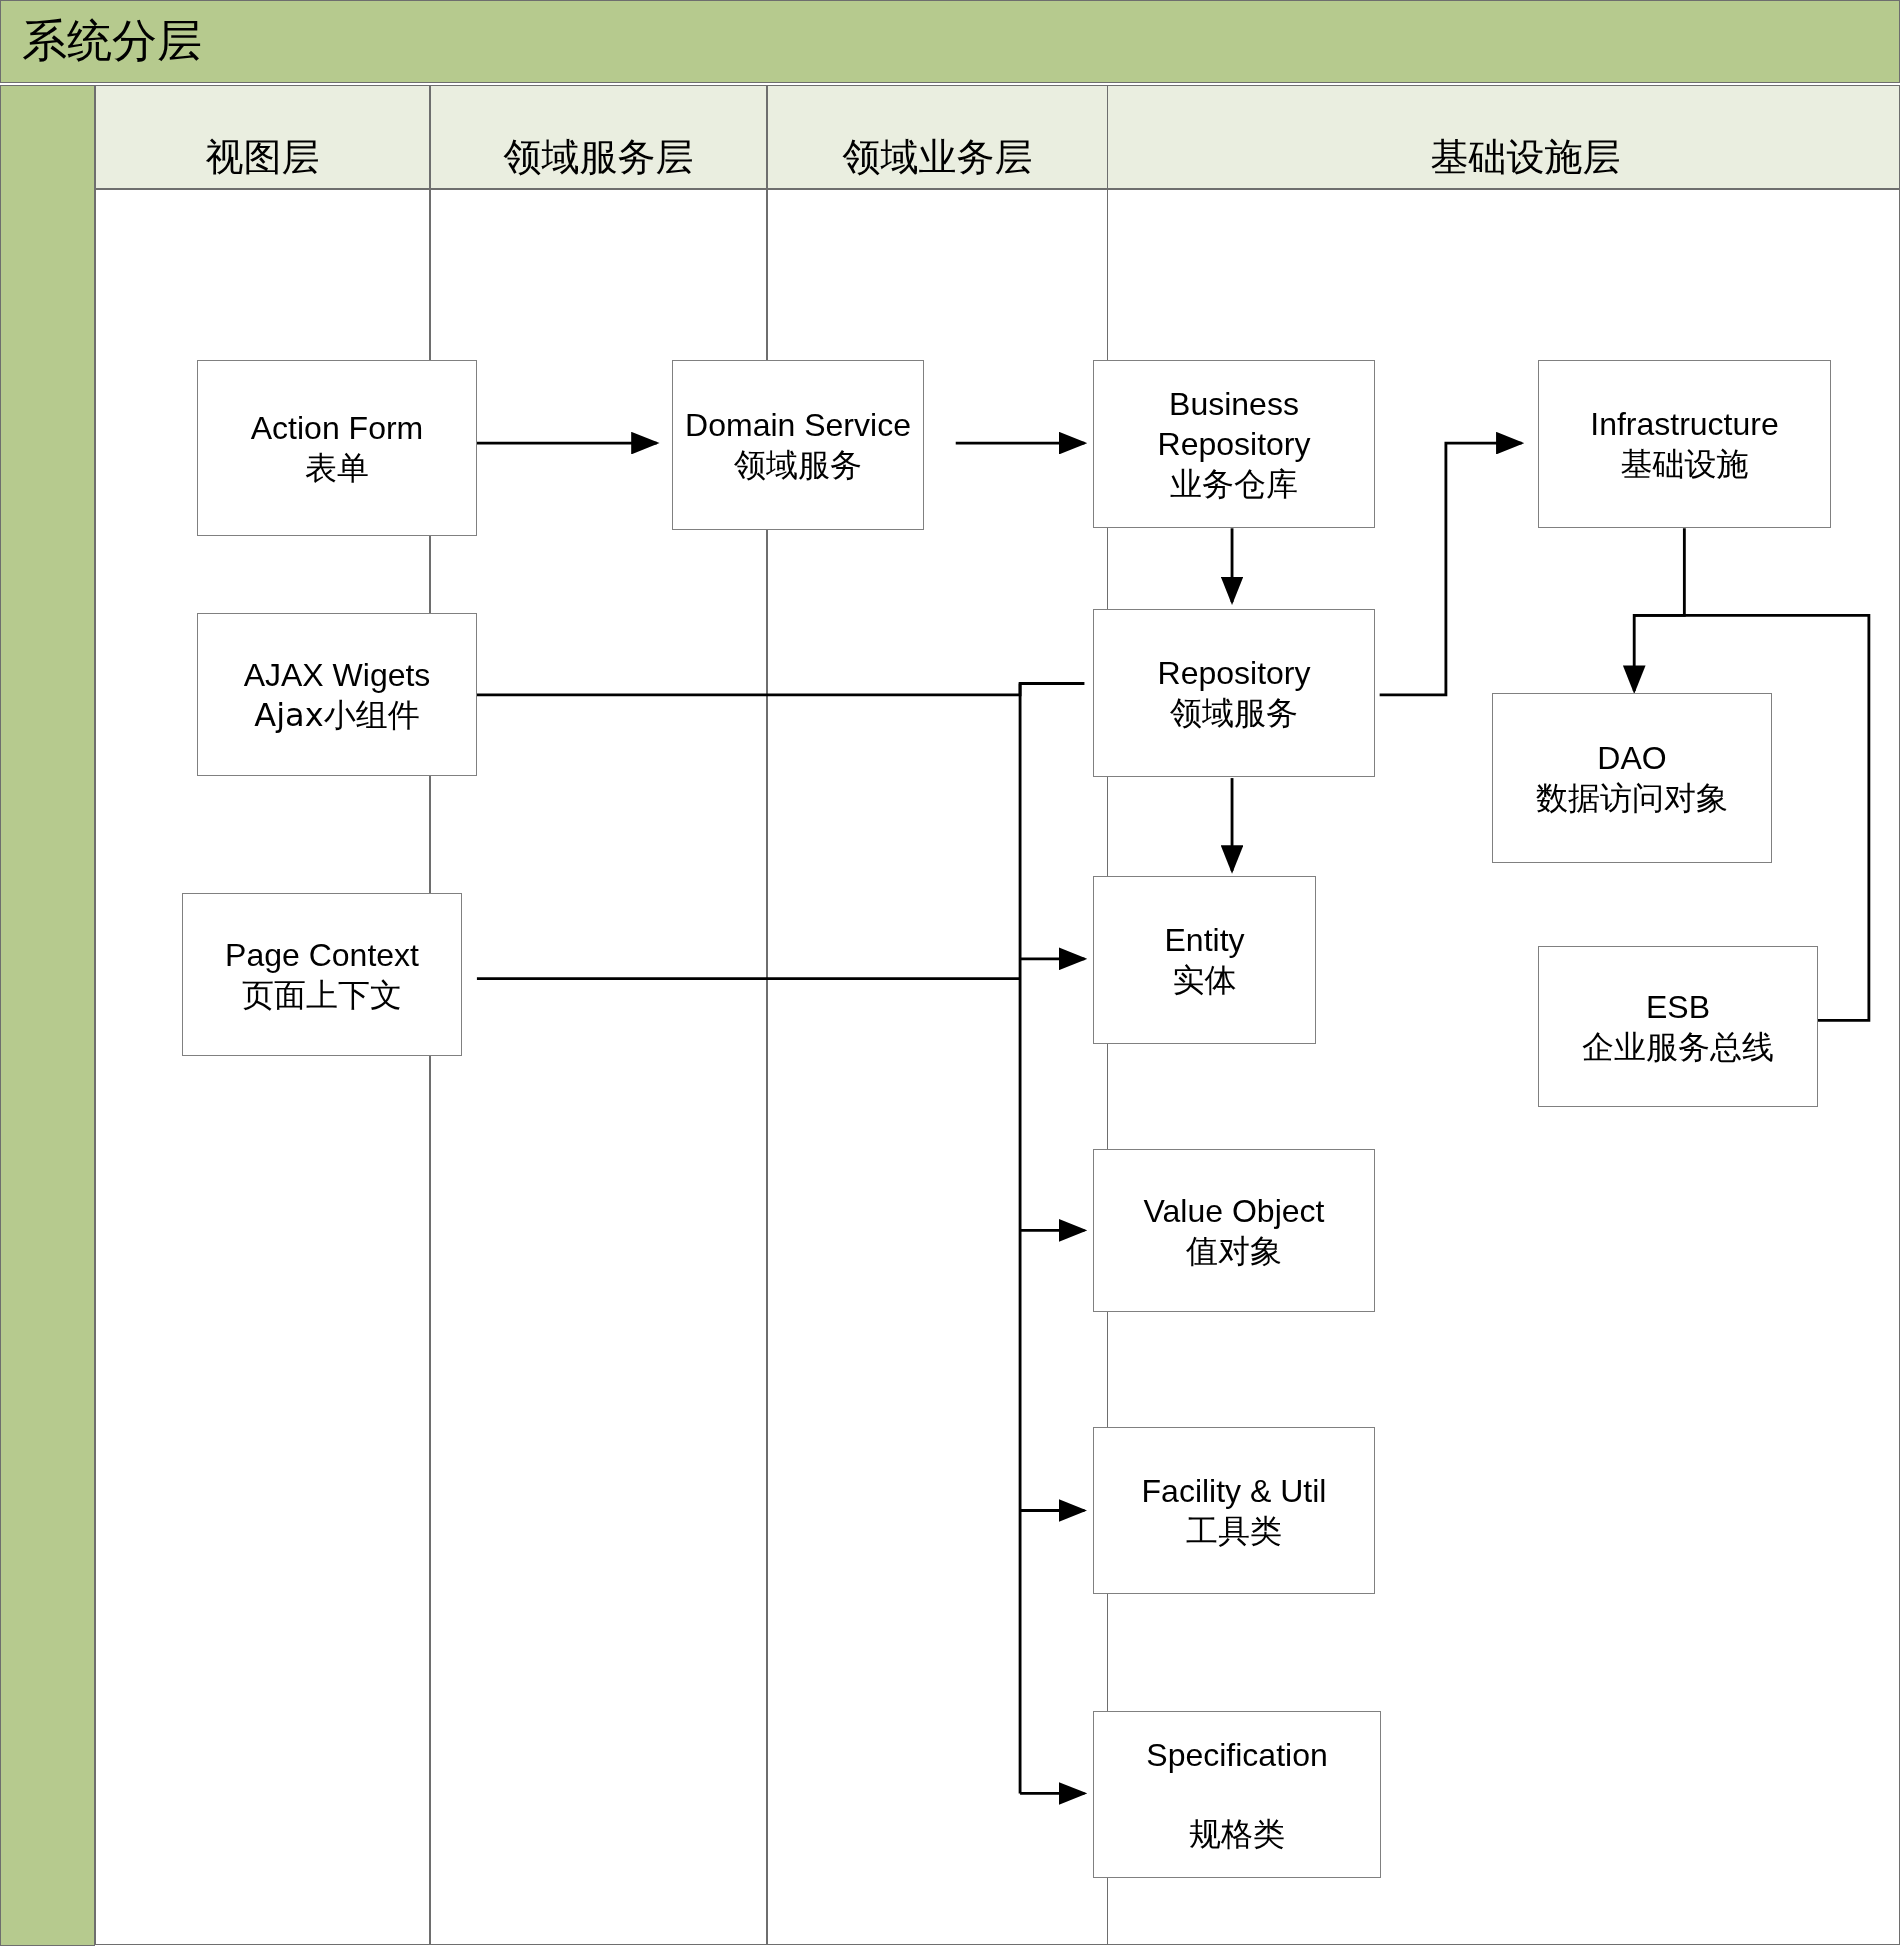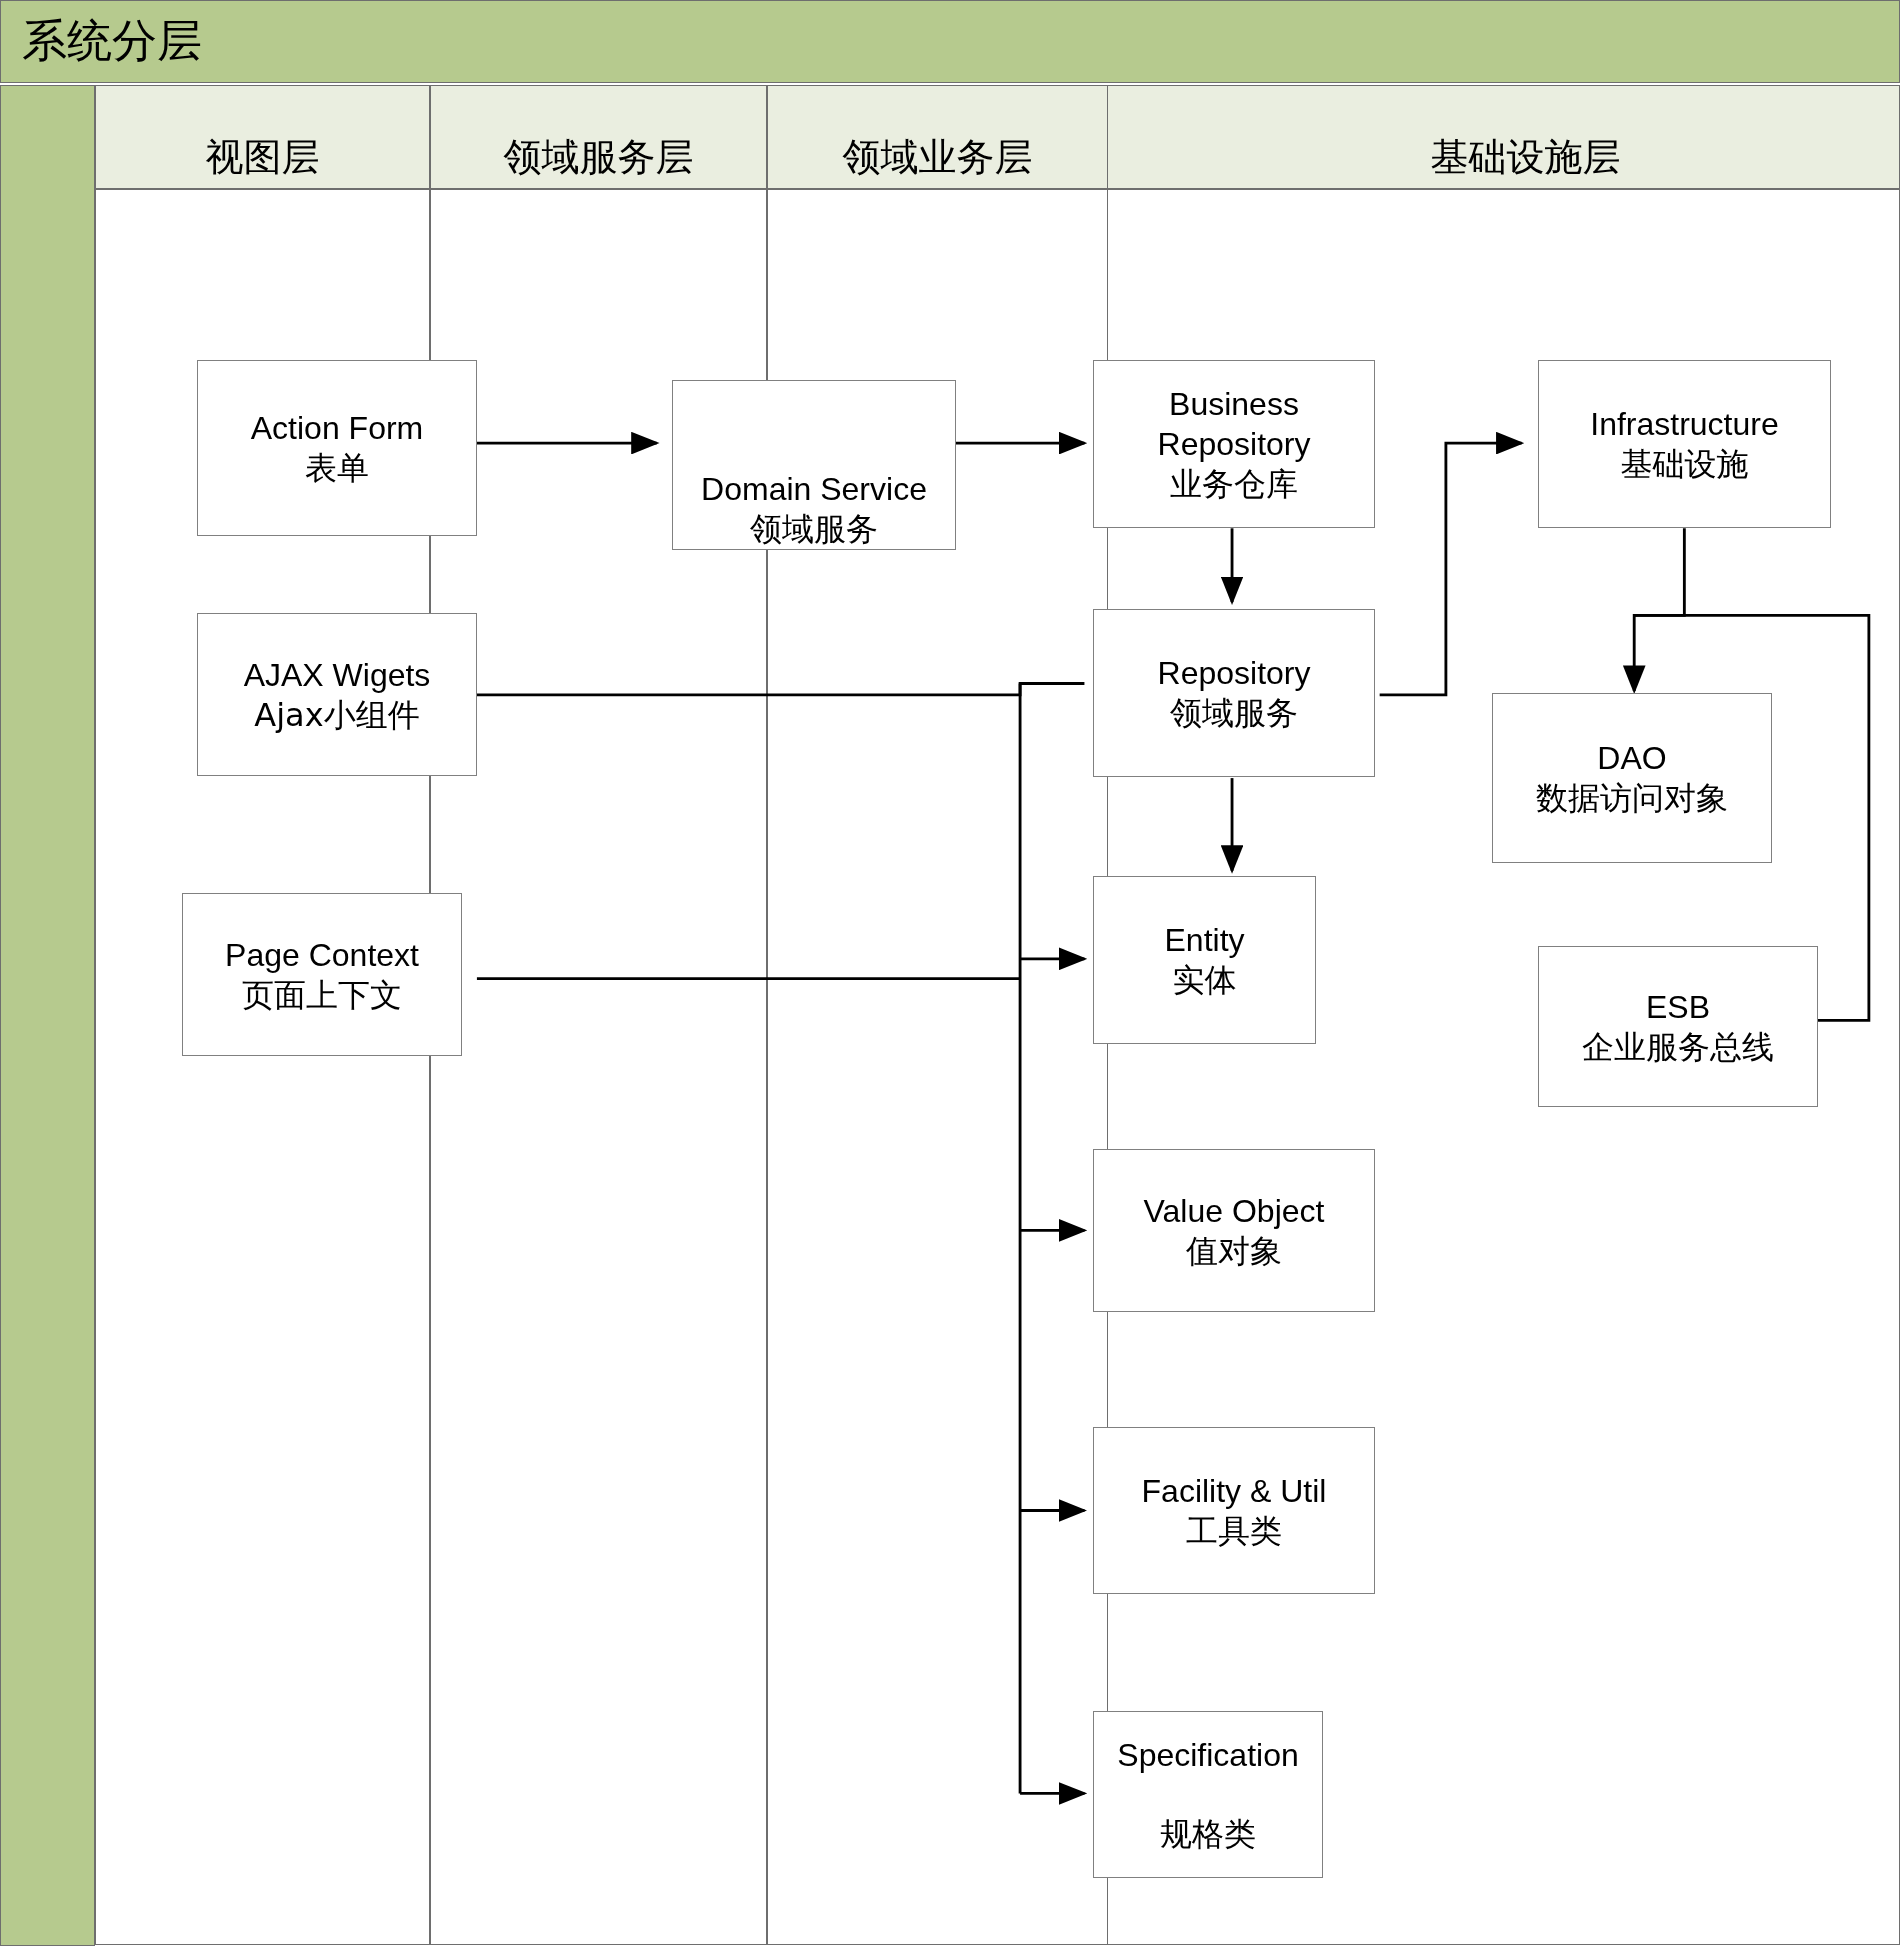--- a/index.html
+++ b/index.html
@@ -186,21 +186,21 @@
   <div class="node-box" style="left:197px; top:613px; width:280px; height:163px;">
     <div class="node-en">AJAX Wigets</div>
     <div class="node-zh">Ajax小组件</div>
   </div>
 
   <div class="node-box" style="left:182px; top:893px; width:280px; height:163px;">
     <div class="node-en">Page Context</div>
     <div class="node-zh">页面上下文</div>
   </div>
 
-  <div class="node-box" style="left:672px; top:380px; width:284px; height:170px;justify-content:flex-end;">
+  <div class="node-box" style="left:672px; top:360px; width:252px; height:170px;">
     <div class="node-en">Domain Service</div>
     <div class="node-zh">领域服务</div>
   </div>
 
   <div class="node-box" style="left:1093px; top:360px; width:282px; height:168px;">
     <div class="node-en">Business
 Repository</div>
     <div class="node-zh">业务仓库</div>
   </div>
 
@@ -217,21 +217,21 @@
   <div class="node-box" style="left:1093px; top:1149px; width:282px; height:163px;">
     <div class="node-en">Value Object</div>
     <div class="node-zh">值对象</div>
   </div>
 
   <div class="node-box" style="left:1093px; top:1427px; width:282px; height:167px;">
     <div class="node-en">Facility &amp; Util</div>
     <div class="node-zh">工具类</div>
   </div>
 
-  <div class="node-box" style="left:1093px; top:1711px; width:230px; height:167px;gap:39px;">
+  <div class="node-box" style="left:1093px; top:1711px; width:288px; height:167px;gap:39px;">
     <div class="node-en">Specification</div>
     <div class="node-zh">规格类</div>
   </div>
 
   <div class="node-box" style="left:1538px; top:360px; width:293px; height:168px;">
     <div class="node-en">Infrastructure</div>
     <div class="node-zh">基础设施</div>
   </div>
 
   <div class="node-box" style="left:1492px; top:693px; width:280px; height:170px;">

